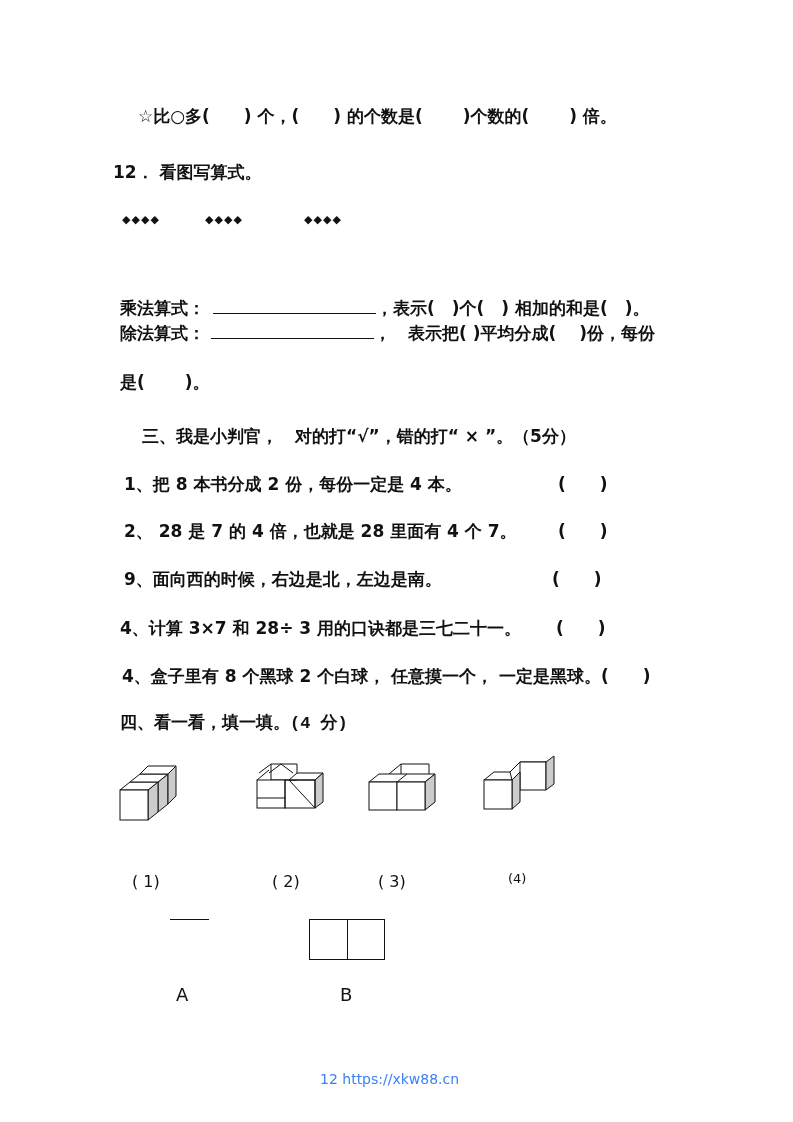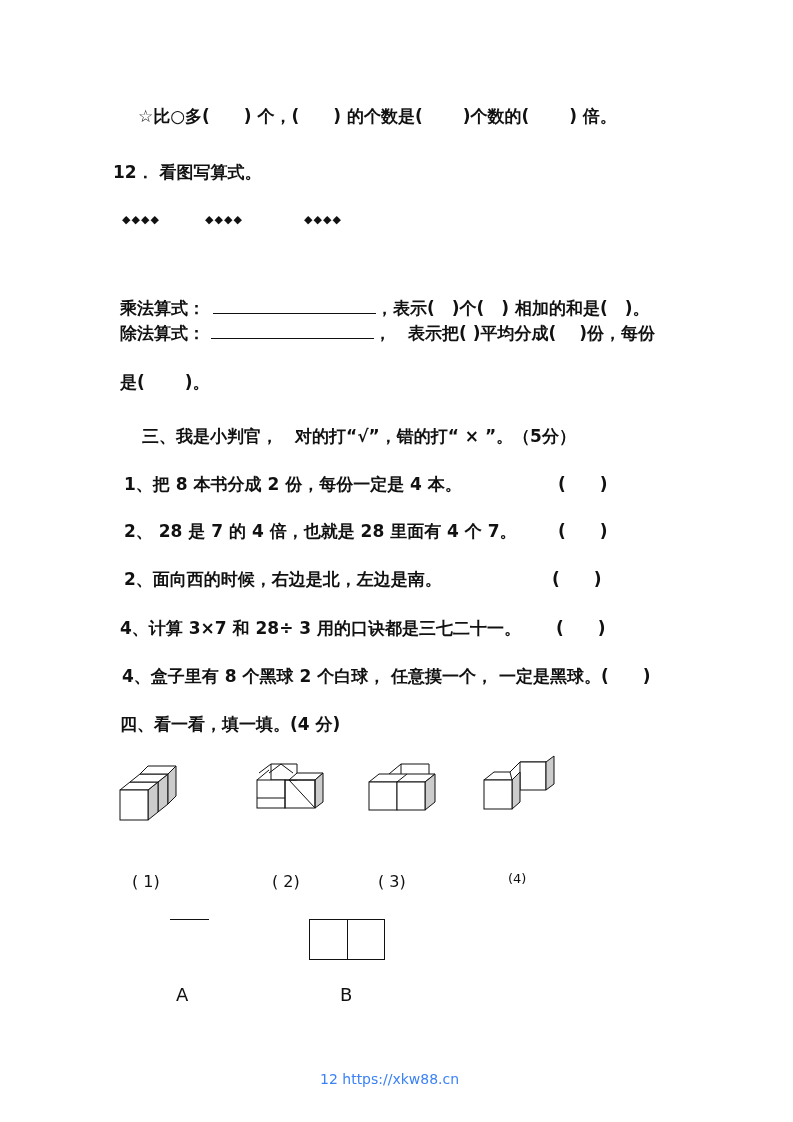--- a/index.html
+++ b/index.html
@@ -35,29 +35,29 @@
 <div class="abs t" style="left:120px;top:370px;">是(　　  )。</div>
 
 <div class="abs bold" style="left:120px;top:424px;margin-left:22px;">三、我是小判官，　对的打“√”，错的打“ × ”。（5分）</div>
 
 <div class="abs t" style="left:124px;top:472px;">1、把 8 本书分成 2 份，每份一定是 4 本。</div>
 <div class="abs t" style="left:558px;top:472px;">(　　)</div>
 
 <div class="abs t" style="left:124px;top:519px;">2、  28 是 7 的 4 倍，也就是 28 里面有 4 个 7。</div>
 <div class="abs t" style="left:558px;top:519px;">(　　)</div>
 
-<div class="abs t" style="left:124px;top:567px;">2、面向西的时候，右边是北，左边是南。</div>
+<div class="abs t" style="left:124px;top:567px;">9、面向西的时候，右边是北，左边是南。</div>
 <div class="abs t" style="left:552px;top:567px;">(　　)</div>
 
 <div class="abs t" style="left:120px;top:616px;">4、计算 3×7 和 28÷ 3 用的口诀都是三七二十一。</div>
 <div class="abs t" style="left:556px;top:616px;">(　　)</div>
 
 <div class="abs t" style="left:122px;top:664px;">4、盒子里有 8 个黑球 2 个白球，  任意摸一个，  一定是黑球。(　　)</div>
 
-<div class="abs bold" style="left:120px;top:712px;">四、看一看，填一填。(4 分)</div>
+<div class="abs bold" style="left:120px;top:712px;font-family:Liberation Mono, monospace;">四、看一看，填一填。(4 分)</div>
 
 <svg style="left:118px;top:760px;" width="70" height="65" viewBox="0 0 70 65">
   <polygon points="40,22 50,14 50,44 40,52" fill="#ccc" stroke="#111" stroke-width="1"></polygon>
   <polygon points="30,30 40,22 40,52 30,60" fill="#ccc" stroke="#111" stroke-width="1"></polygon>
   <polygon points="50,14 58,6 58,36 50,44" fill="#ccc" stroke="#111" stroke-width="1"></polygon>
   <polygon points="2,30 12,22 40,22 30,30" fill="#fff" stroke="#111" stroke-width="1"></polygon>
   <polygon points="12,22 22,14 50,14 40,22" fill="#fff" stroke="#111" stroke-width="1"></polygon>
   <polygon points="22,14 30,6 58,6 50,14" fill="#fff" stroke="#111" stroke-width="1"></polygon>
   <rect x="2" y="30" width="28" height="30" fill="#fff" stroke="#111" stroke-width="1"></rect>
 </svg>

